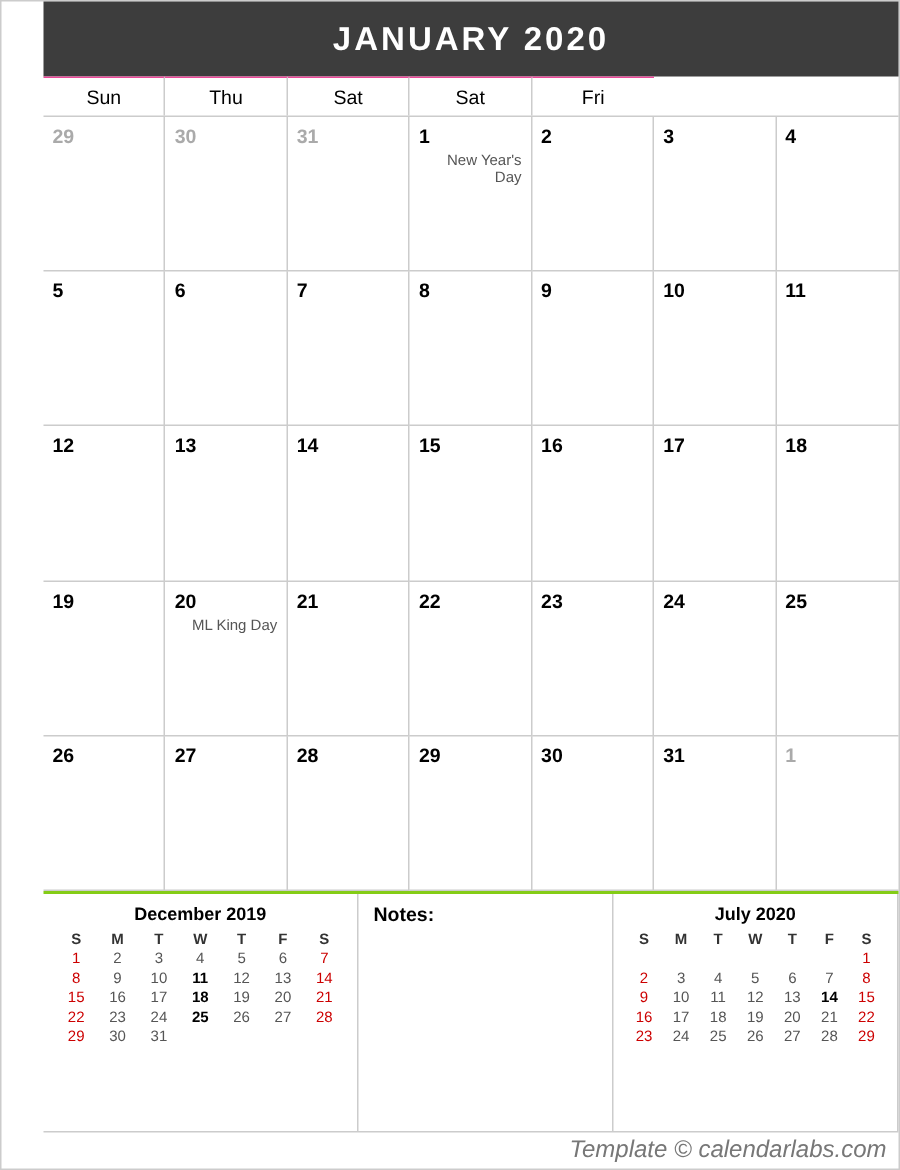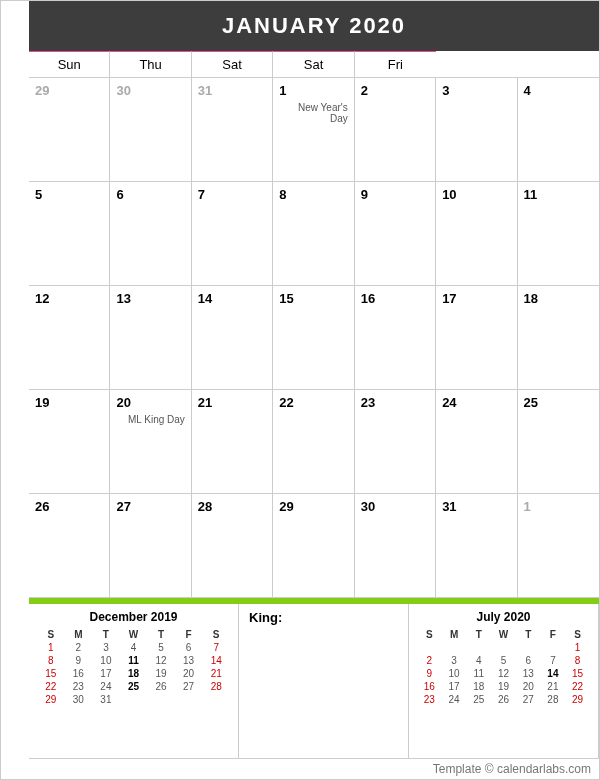--- a/index.html
+++ b/index.html
@@ -63,21 +63,21 @@
     .cell-number.muted { color: #aaa; }
     .cell-event {
       font-size: 10px;
       color: #555;
       margin-top: 4px;
       text-align: right;
     }
     
     .bottom-section {
       display: flex;
-      border-top: 6px solid #84cc16;
+      border-top: 2px solid #84cc16;
       height: 160px;
       justify-content: space-between;
     }
     .mini-cal {
       width: 210px;
       padding: 6px 8px;
       border-right: 1px solid #ccc;
     }
     .mini-cal-title {
       text-align: center;
@@ -111,24 +111,25 @@
     .notes-label {
       font-size: 13px;
       font-weight: bold;
     }
     .mini-cal-right {
       width: 190px;
       padding: 6px 8px;
     }
     .footer {
       text-align: right;
-      font-size: 12px;
+      font-size: 16px;
       color: #777;
       padding: 3px 8px;
       border-top: 1px solid #ccc;
+      font-style: italic;
     }
   </style>
 </head>
 <body>
 
 <div class="calendar-wrapper">
   <div class="calendar-header">
     <span>JANUARY 2020</span>
   </div>
 
@@ -292,21 +293,21 @@
           <span class="md sun">29</span>
           <span class="md">30</span>
           <span class="md">31</span>
           <span class="md"></span>
           <span class="md"></span>
           <span class="md"></span>
           <span class="md"></span>
         </div>
     </div>
     <div class="notes-section">
-      <div class="notes-label">King:</div>
+      <div class="notes-label">Notes:</div>
     </div>
     <div class="mini-cal mini-cal-right">
       <div class="mini-cal-title">July 2020</div>
       <div class="mini-grid" id="feb-mini-grid">
           <span class="mh">S</span>
           <span class="mh">M</span>
           <span class="mh">T</span>
           <span class="mh">W</span>
           <span class="mh">T</span>
           <span class="mh">F</span>

